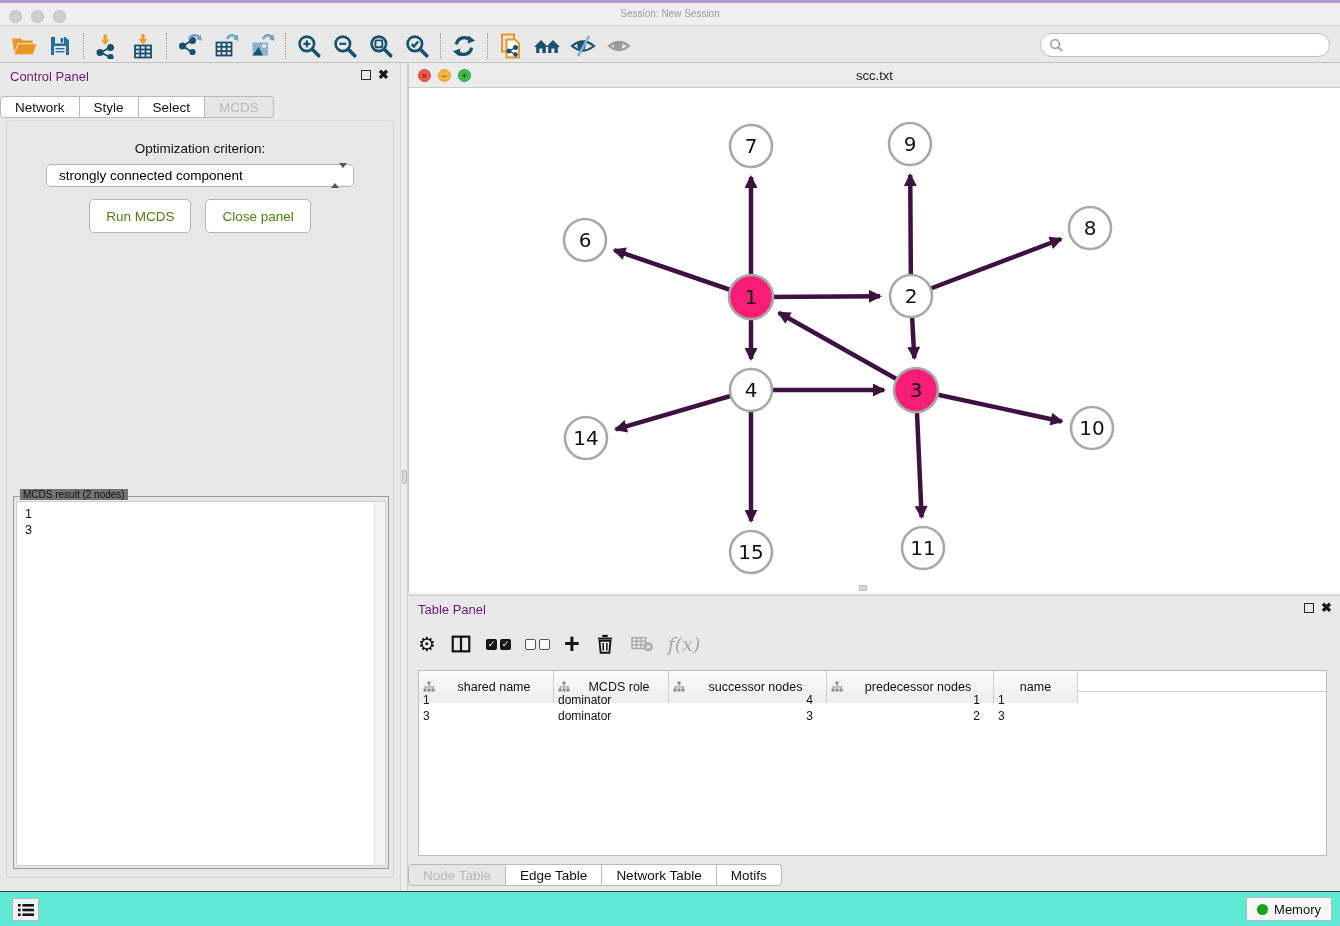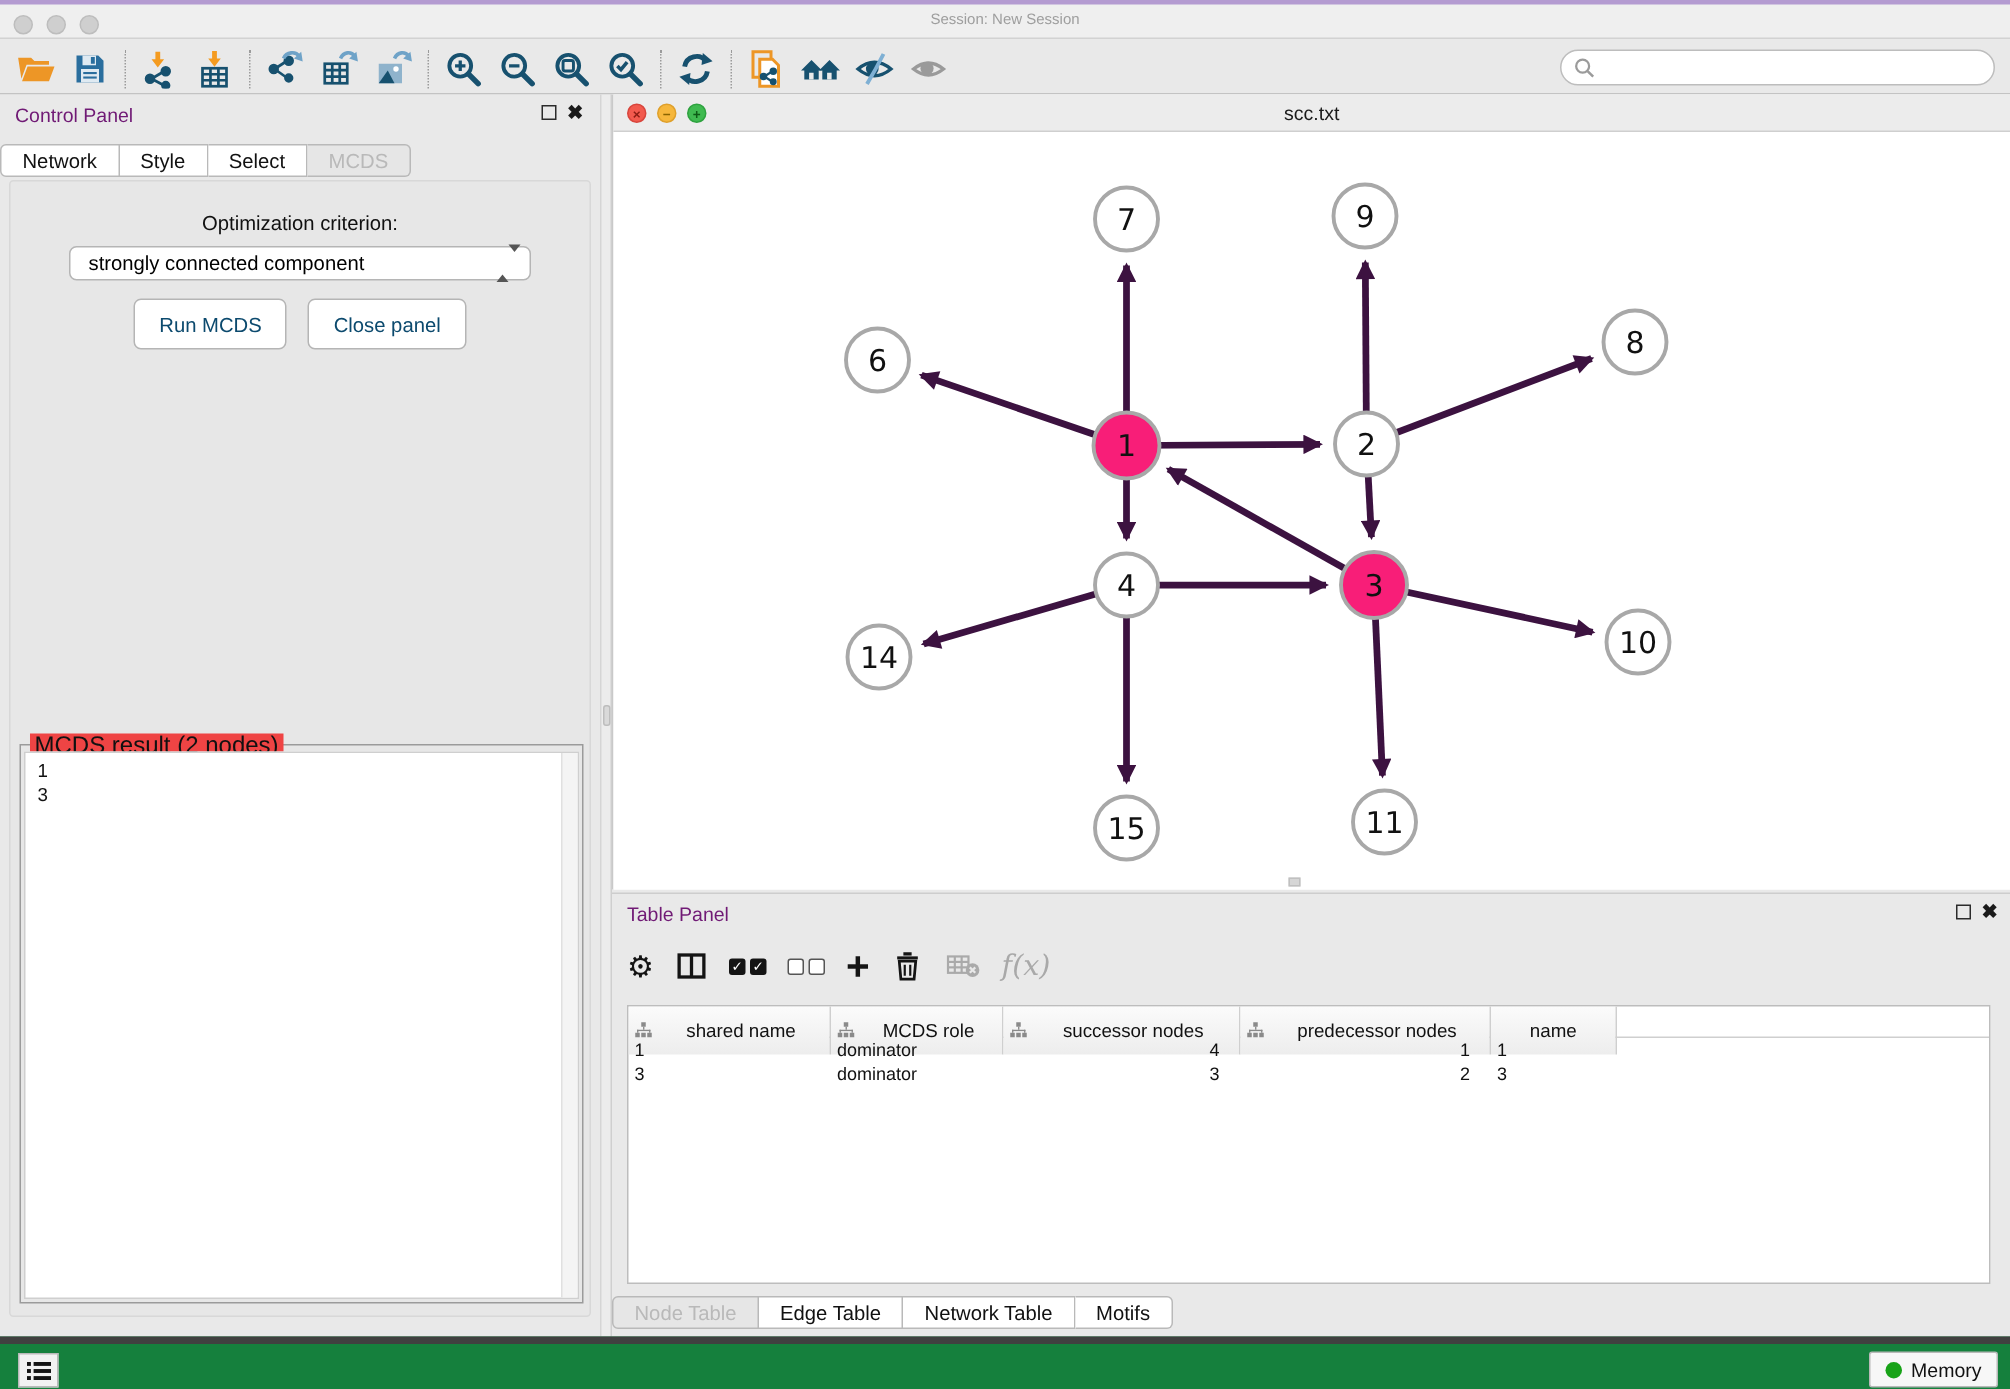--- a/index.html
+++ b/index.html
@@ -32,23 +32,23 @@
   .seg.active { background:#e6e6e6; color:#b9b9b9; }
   .cp-tabs { position:absolute; left:0; right:0; top:33px; }
   .cp-content { position:absolute; left:6px; top:57px; width:388px; height:758px; background:#e7e7e7; border:1px solid #d8d8d8; border-radius:3px; }
   .opt-label { text-align:center; margin-top:20px; font-size:13.5px; color:#111; }
   .combo { margin:8px auto 0; width:308px; height:23px; background:#fff; border:1px solid #b5b5b5; border-radius:5px; display:flex; align-items:center; padding-left:12px; font-size:13.5px; position:relative; }
   .combo .stepper { position:absolute; right:6px; top:3px; }
   .stepper .up, .stepper .dn { width:0; height:0; border-left:4px solid transparent; border-right:4px solid transparent; margin:2px 0; }
   .stepper .up { border-bottom:5px solid #555; }
   .stepper .dn { border-top:5px solid #555; }
   .btn-row { display:flex; justify-content:center; gap:14px; margin-top:12px; }
-  .mac-btn { background:#fff; border:1px solid #b5b5b5; border-radius:5px; height:23px; padding:16px 16px; font-size:13.5px; color:#0c4a6e; display:flex; align-items:center; }
+  .mac-btn { background:#fff; border:1px solid #b5b5b5; border-radius:5px; height:23px; padding:16px 16px; font-size:13.5px; color:#4d7c0f; display:flex; align-items:center; }
   .result-group { position:absolute; left:6px; top:375px; width:376px; height:373px; border:1px solid #9b9b9b; }
-  .result-legend { position:absolute; left:6px; top:-8px; background:#ef4444; padding:0 3px; font-size:16px; color:#111; }
+  .result-legend { position:absolute; left:6px; top:-8px; background:#737373; padding:0 3px; font-size:10px; color:#111; }
   .result-box { position:absolute; left:2px; top:4px; right:2px; bottom:2px; background:#fff; border:1px solid #cfcfcf; }
   .result-scroll { position:absolute; right:0; top:0; bottom:0; width:11px; background:#f4f4f4; border-left:1px solid #e0e0e0; }
   .result-text { padding:4px 8px; font-size:12.5px; line-height:16px; color:#111; white-space:pre-line; }
 
   
   .v-divider { left:400px; top:63px; width:8px; height:828px; background:#ececec; border-left:1px solid #d5d5d5; border-right:1px solid #cfcfcf; }
   .v-handle { position:absolute; left:1px; top:407px; width:5px; height:14px; background:#d9d9d9; border:1px solid #bdbdbd; border-radius:2px; }
 
   
   .net-window { left:408px; top:63px; width:932px; height:530px; background:#fff; border-left:1px solid #c9c9c9; }
@@ -74,21 +74,21 @@
   .table-wrap { position:absolute; left:10px; top:74px; width:909px; height:186px; background:#fff; border:1px solid #bdbdbd; overflow:hidden; }
   .thead { display:flex; height:21px; border-bottom:1px solid #cfcfcf; }
   .th { display:flex; align-items:center; background:linear-gradient(#fbfbfb,#ededed); border-right:1px solid #cfcfcf; padding:16px 4px; font-size:12.5px; color:#111; }
   .th .th-label { flex:1; text-align:center; }
   .trow { display:flex; height:16px; }
   .td { font-size:12px; color:#111; padding:0 4px; line-height:16px; }
   .td.r { text-align:right; padding-right:14px; }
   .tp-tabs { position:absolute; left:0; right:0; top:268px; }
 
   
-  .statusbar { left:0; top:891px; width:1340px; height:35px; background:#15803d; border-top:5px solid #404040; }
+  .statusbar { left:0; top:891px; width:1340px; height:35px; background:#5eead4; border-top:1px solid #404040; }
   .list-btn { position:absolute; left:12px; top:6px; width:27px; height:23px; background:#f2f2f2; border:1px solid #b9b9b9; display:flex; align-items:center; justify-content:center; }
   .memory-btn { position:absolute; right:8px; top:5px; height:24px; background:#f7f7f7; border:1px solid #b9b9b9; border-radius:2px; display:flex; align-items:center; gap:6px; padding:0 10px; font-size:13px; color:#111; }
   .memory-dot { width:11px; height:11px; border-radius:50%; background:#18a318; }
 </style>
 </head>
 <body>
 
 <div class="abs titlebar">
   <span class="traffic" style="left:9px"></span>
   <span class="traffic" style="left:31px"></span>

